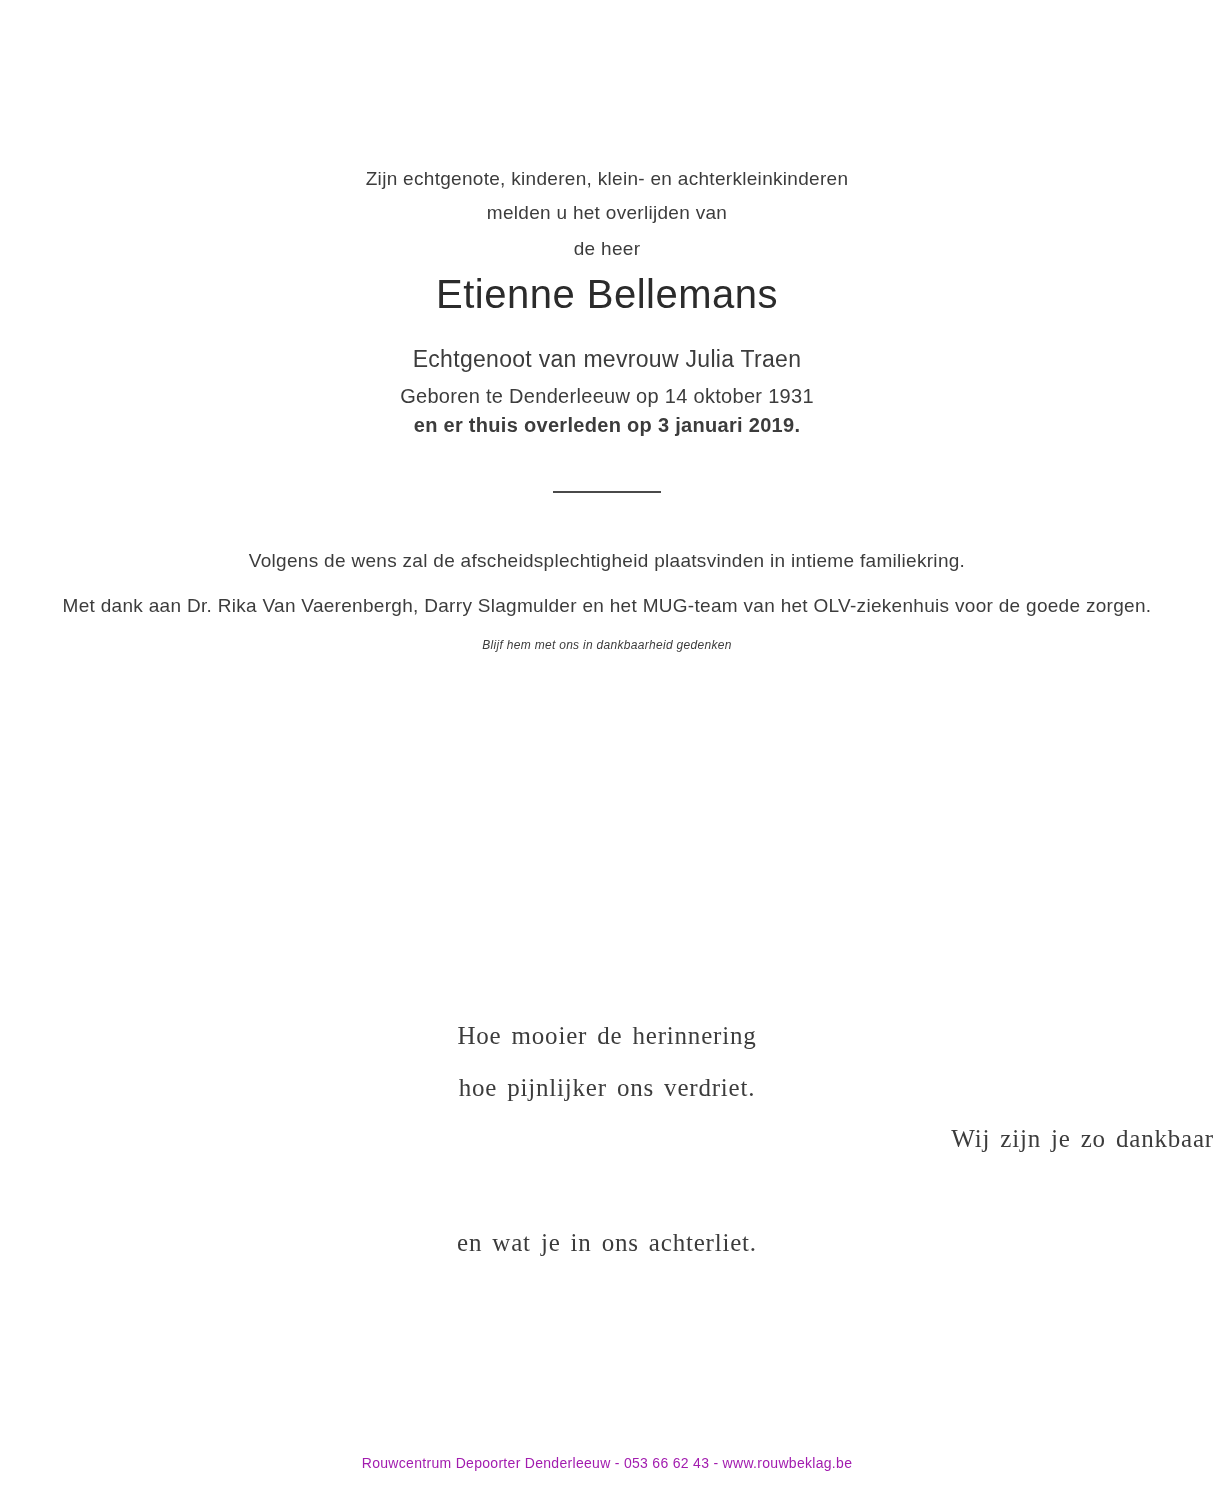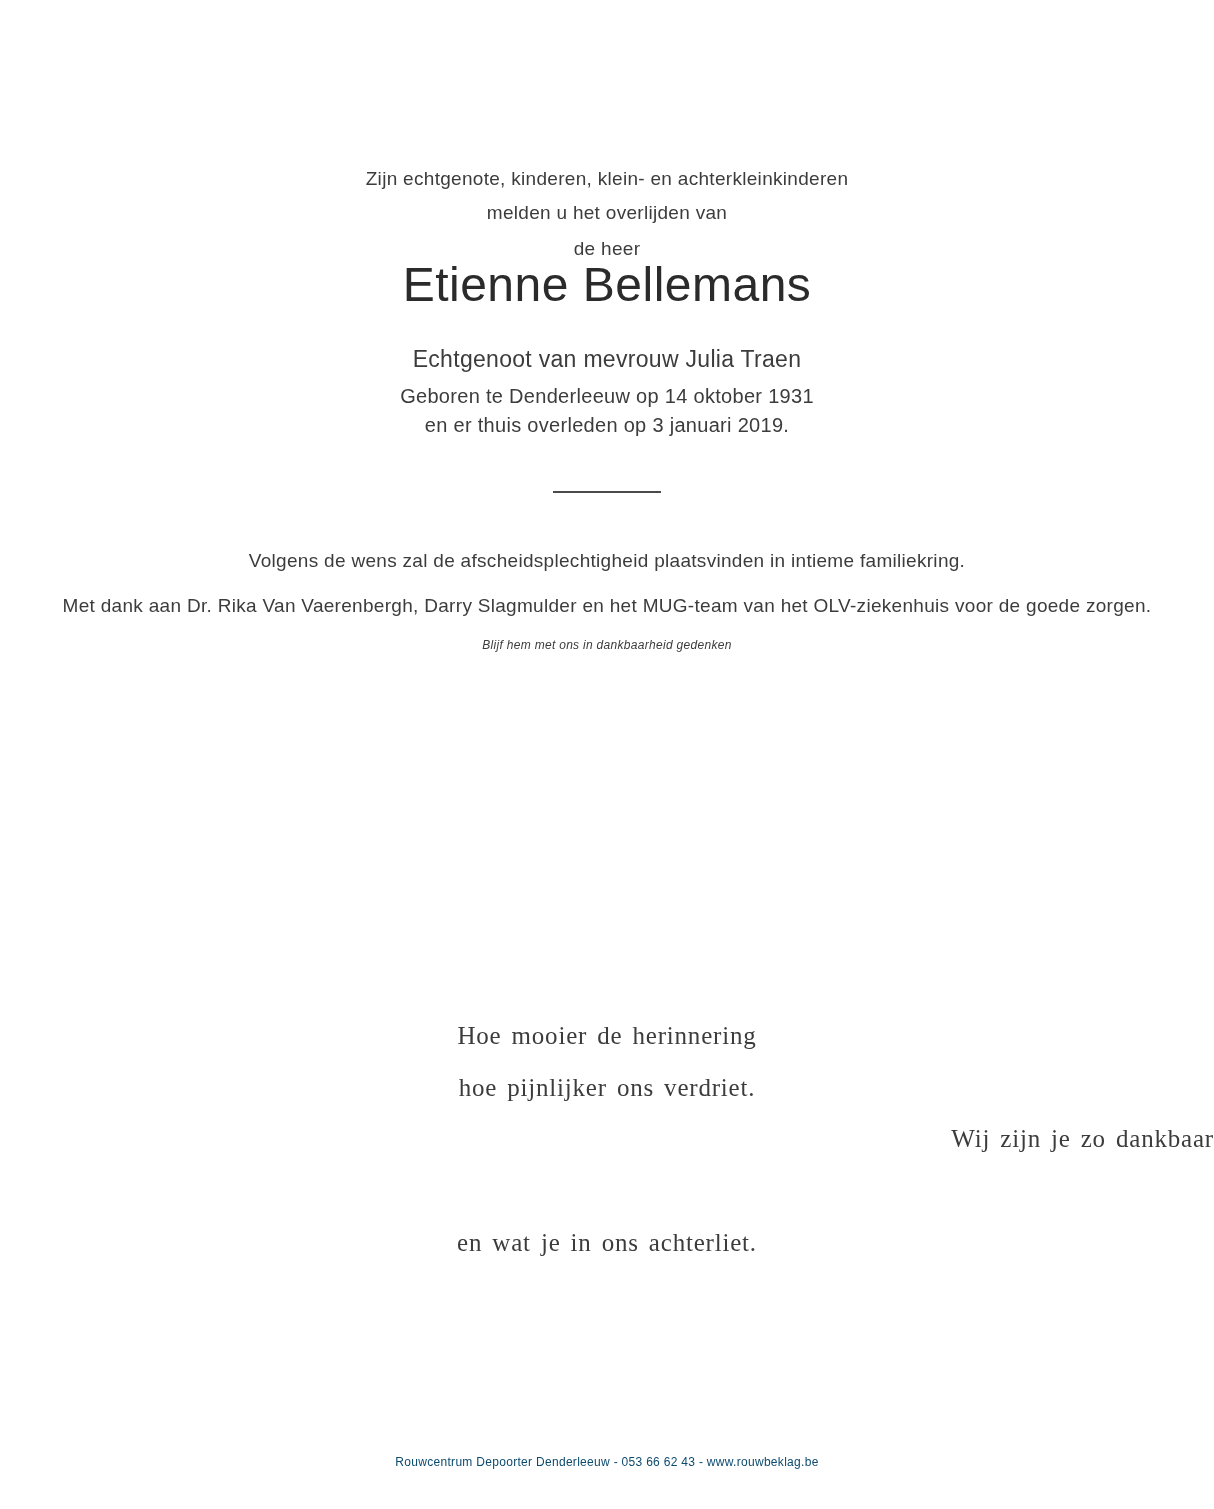--- a/index.html
+++ b/index.html
@@ -28,47 +28,47 @@
     left: 0;
     right: 0;
     text-align: center;
     letter-spacing: 0.3px;
     white-space: nowrap;
   }
   .intro-1   { top: 160px;  font-size: 19px; }
   .intro-2   { top: 194px;  font-size: 19px; }
   .salutation{ top: 230px;  font-size: 19px; }
   .name {
-    top: 249px;
-    font-size: 48px;
+    top: 264px;
+    font-size: 40px;
     color: var(--name);
     letter-spacing: 0.5px;
   }
   .spouse    { top: 338px;  font-size: 23px; }
   .birth     { top: 377px;  font-size: 20px; }
-  .death     { top: 406px;  font-size: 20px; }
+  .death     { top: 406px;  font-size: 20px; font-weight: bold; }
   .rule {
     position: absolute;
     top: 483px;
     left: 50%;
     transform: translateX(-50%);
     width: 108px;
     height: 2px;
     background: var(--rule);
   }
   .service-1 { top: 542px;  font-size: 19px; }
   .service-2 { top: 587px;  font-size: 19px; }
   .service-3 { top: 630px;  font-size: 12px; font-style: italic; }
   .poem-line { font-size: 25px; letter-spacing: 0.8px; word-spacing: 3px; font-family: Liberation Serif, serif; }
   .poem-0 { top: 1014px; }
   .poem-1 { top: 1066px; }
   .poem-2 { top: 1117px; text-align: right; }
   .poem-3 { top: 1169px; }
   .poem-4 { top: 1221px; }
-  .footer { top: 1447px; font-size: 12px; color: #0c4a6e; }
+  .footer { top: 1447px; font-size: 14px; color: #a21caf; }
 </style>
 </head>
 <body>
 
 <div class="page">
 
   <div class="line intro-1">Zijn echtgenote, kinderen, klein- en achterkleinkinderen</div>
 
   <div class="line intro-2">melden u het overlijden van</div>
 

